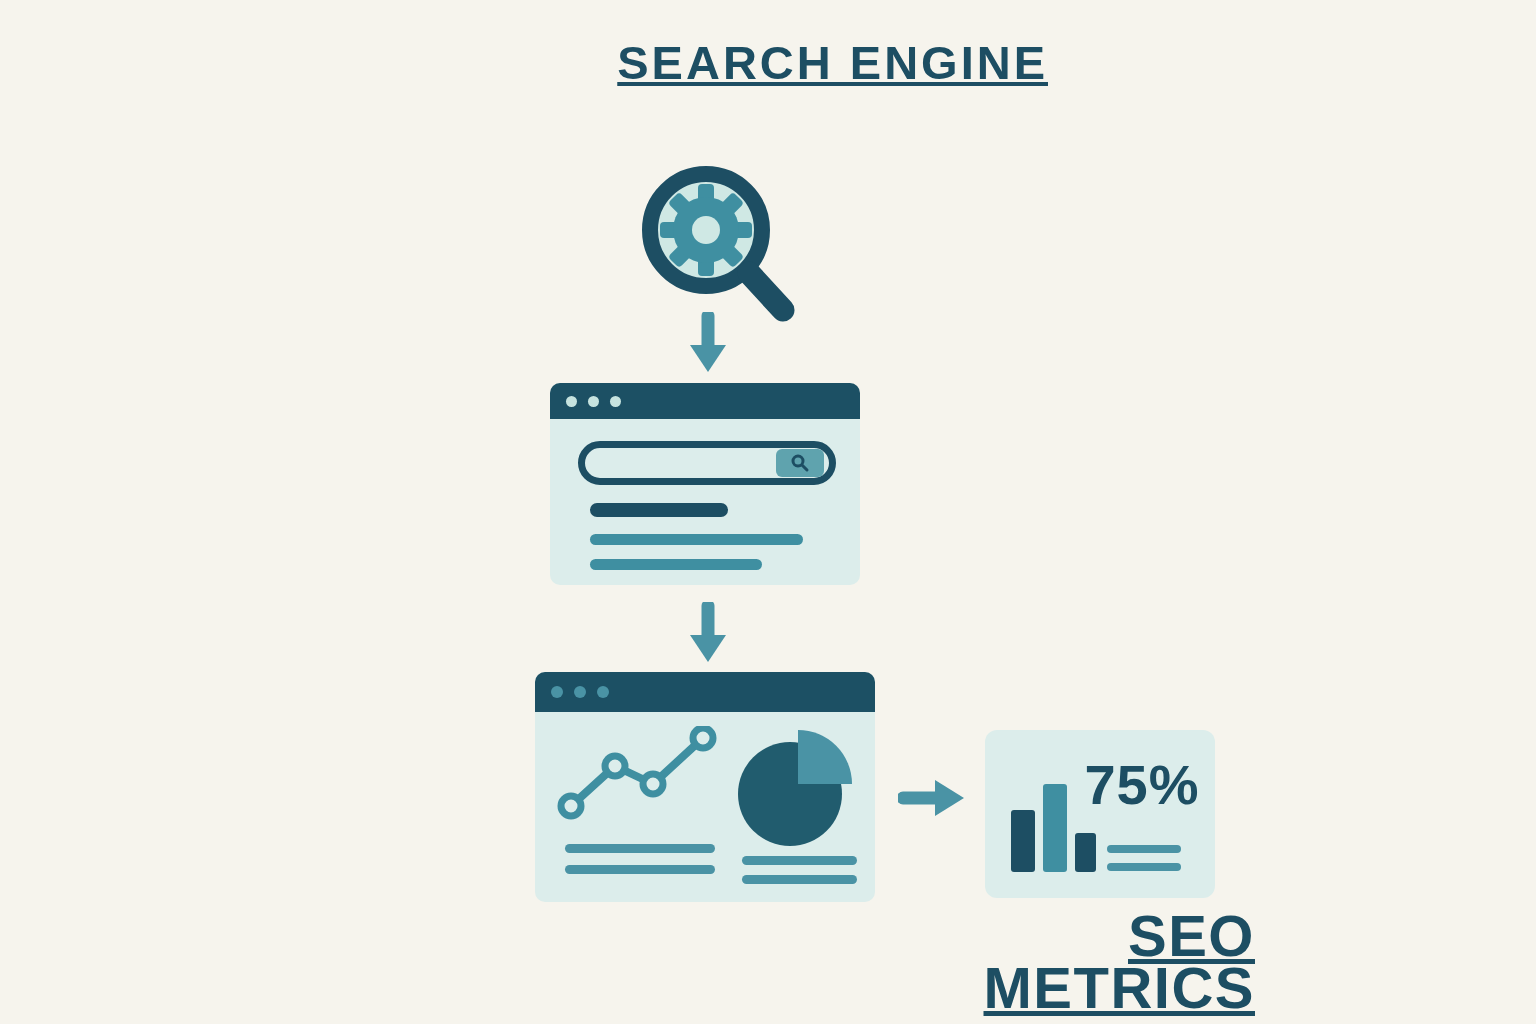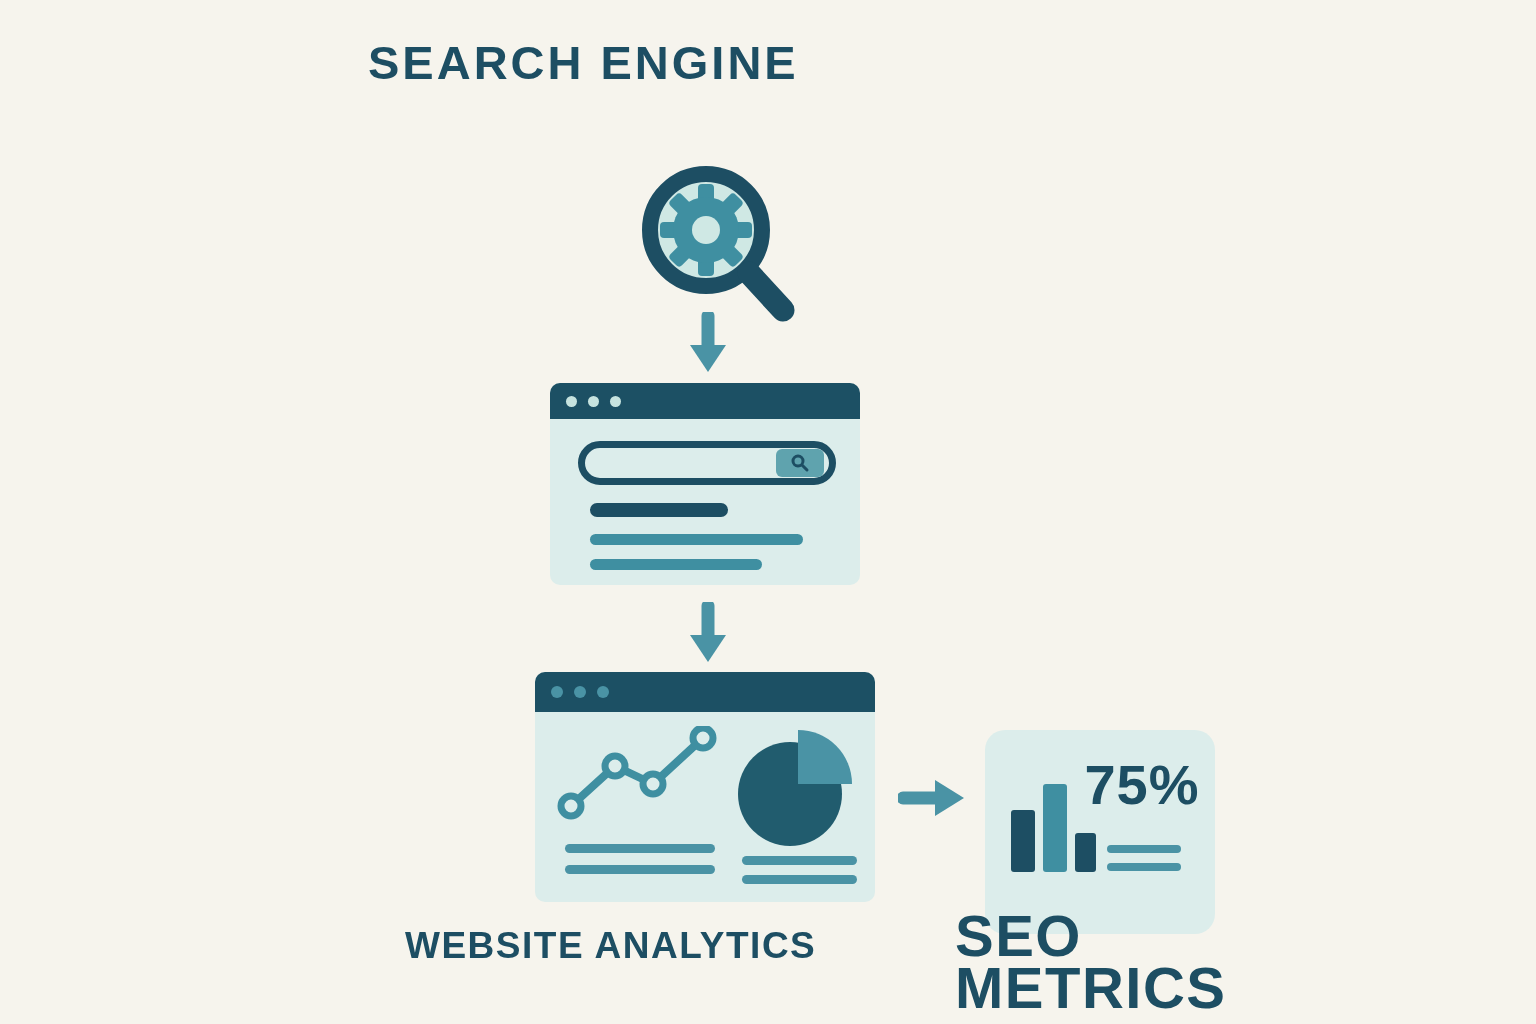--- a/index.html
+++ b/index.html
@@ -9,22 +9,23 @@
     overflow: hidden;
     background: var(--background, #f6f4ed);
     font-family: "Liberation Sans", sans-serif;
   }
   .abs { position: absolute; }
 
   
   .heading {
     color: var(--dark-teal, #1d4e63);
     font-weight: 800;
-    text-align: left;
+    text-align: right;
     text-transform: uppercase;
+    text-decoration: underline;
   }
   .title-block { left: 368px; top: 34px; width: 680px; font-size: 47px; line-height: 57px; letter-spacing: 3px; }
   .dash-label  { left: 405px; top: 922px; width: 600px; font-size: 37px; line-height: 47px; letter-spacing: 1.5px; }
   .metrics-label { left: 955px; top: 910px; width: 300px; font-size: 58px; line-height: 52px; letter-spacing: 1.5px; }
 
   
   .browser-window {
     background: var(--panel-teal, #dcedeb);
     border-radius: 10px;
     overflow: hidden;
@@ -53,23 +54,23 @@
     border-radius: 6px;
     display: flex; align-items: center; justify-content: center;
   }
   .text-line { position: absolute; border-radius: 7px; }
   .tl-dark { background: var(--dark-teal, #1d4e63); }
   .tl-mid  { background: var(--mid-teal, #3f8fa1); }
   .tl-arrow { background: var(--arrow-teal, #4a93a5); }
 
   
   .metrics-card {
-    left: 985px; top: 730px; width: 230px; height: 204px;
+    left: 985px; top: 730px; width: 230px; height: 168px;
     background: var(--panel-teal, #dcedeb);
-    border-radius: 20px;
+    border-radius: 12px;
   }
   .metric-value {
     position: absolute; left: 92px; top: 22px; width: 130px;
     font-size: 56px; font-weight: 700; text-align: center;
     color: var(--dark-teal, #1d4e63);
     letter-spacing: 1px;
   }
   .metric-line { position: absolute; height: 8px; width: 74px; border-radius: 4px; background: var(--arrow-teal, #4a93a5); left: 122px; }
 
   
@@ -174,19 +175,18 @@
     <rect x="2" y="32" width="24" height="62" rx="3" class="f-dark"></rect>
     <rect x="34" y="6" width="24" height="88" rx="3" class="f-mid"></rect>
     <rect x="66" y="55" width="21" height="39" rx="3" class="f-dark"></rect>
   </svg>
   <div class="metric-value">75%</div>
   <div class="metric-line" style="top:115px;"></div>
   <div class="metric-line" style="top:133px;"></div>
 </div>
 
 <div class="abs heading dash-label">
-  <div>WEBSITE ANALYTICS</div>
 </div>
 
 <div class="abs heading metrics-label">
   <div>SEO</div>
   <div>METRICS</div>
 </div>
 
 </body></html>

